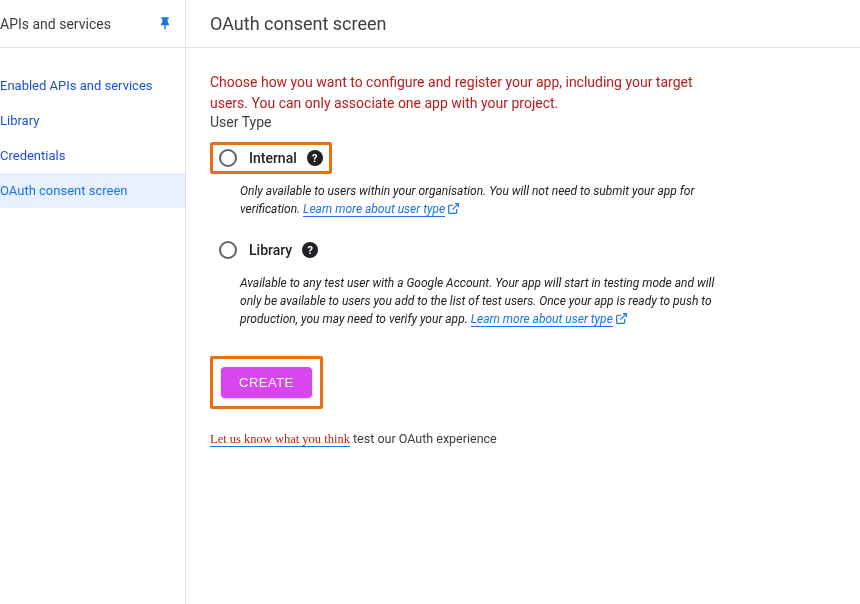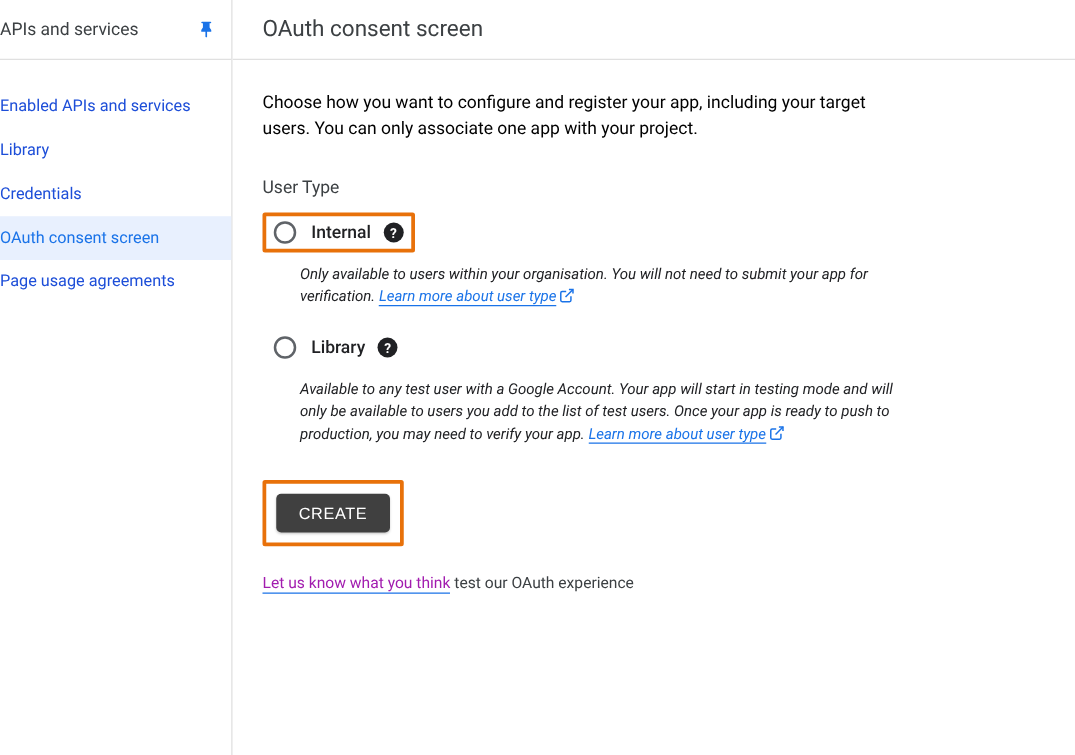--- a/index.html
+++ b/index.html
@@ -71,23 +71,22 @@
     .main-title {
       font-size: 18px;
       color: #3c4043;
     }
     .main-body {
       padding: 24px 24px 24px 24px;
       max-width: 560px;
     }
     .intro-text {
       font-size: 14px;
-      color: #000000;
+      color: #b91c1c;
       line-height: 1.5;
-      margin-bottom: 28px;
     }
     .section-heading {
       font-size: 14px;
       color: #3c4043;
       margin-bottom: 12px;
       font-weight: 400;
     }
     .highlight-box {
       border: 3px solid #e8710a;
       border-radius: 2px;
@@ -148,62 +147,62 @@
     .create-row {
       margin-top: 28px;
     }
     .create-wrap {
       display: inline-block;
       border: 3px solid #e8710a;
       border-radius: 2px;
       padding: 8px;
     }
     .btn-primary {
-      background: #404040;
+      background: #d946ef;
       color: #fff;
       border: none;
       padding: 8px 18px;
       font-size: 13px;
       font-weight: 500;
       letter-spacing: 0.5px;
       border-radius: 4px;
       cursor: pointer;
       box-shadow: 0 1px 2px rgba(0,0,0,0.2);
     }
     .feedback-row {
       margin-top: 22px;
       font-size: 12.5px;
       color: #3c4043;
     }
     .feedback-link {
-      color: #a21caf;
+      color: #b91c1c;
       border-bottom: 1px solid #1a73e8;
       text-decoration: none;
       cursor: pointer;
+      font-family: Liberation Serif, serif;
     }
   </style>
 </head>
 <body>
 
 <div class="container">
   <aside class="sidebar">
     <div class="sidebar-header">
       <span class="sidebar-title">APIs and services</span>
       <span class="pin-icon">
         <svg width="16" height="16" viewBox="0 0 24 24" fill="currentColor">
             <path d="M16 9V4h1a1 1 0 000-2H7a1 1 0 000 2h1v5l-2 3v2h5v6l1 1 1-1v-6h5v-2l-2-3z"></path>
           </svg>
       </span>
     </div>
     <nav class="sidebar-nav">
       <div class="sidebar-item"><span>Enabled APIs and services</span></div>
       <div class="sidebar-item"><span>Library</span></div>
       <div class="sidebar-item"><span>Credentials</span></div>
       <div class="sidebar-item active"><span>OAuth consent screen</span></div>
-      <div class="sidebar-item"><span>Page usage agreements</span></div>
     </nav>
   </aside>
 
   <main class="main">
     <div class="main-header">
       <span class="main-title">OAuth consent screen</span>
     </div>
     <div class="main-body">
       <p class="intro-text">Choose how you want to configure and register your app, including your target users. You can only associate one app with your project.</p>
 

